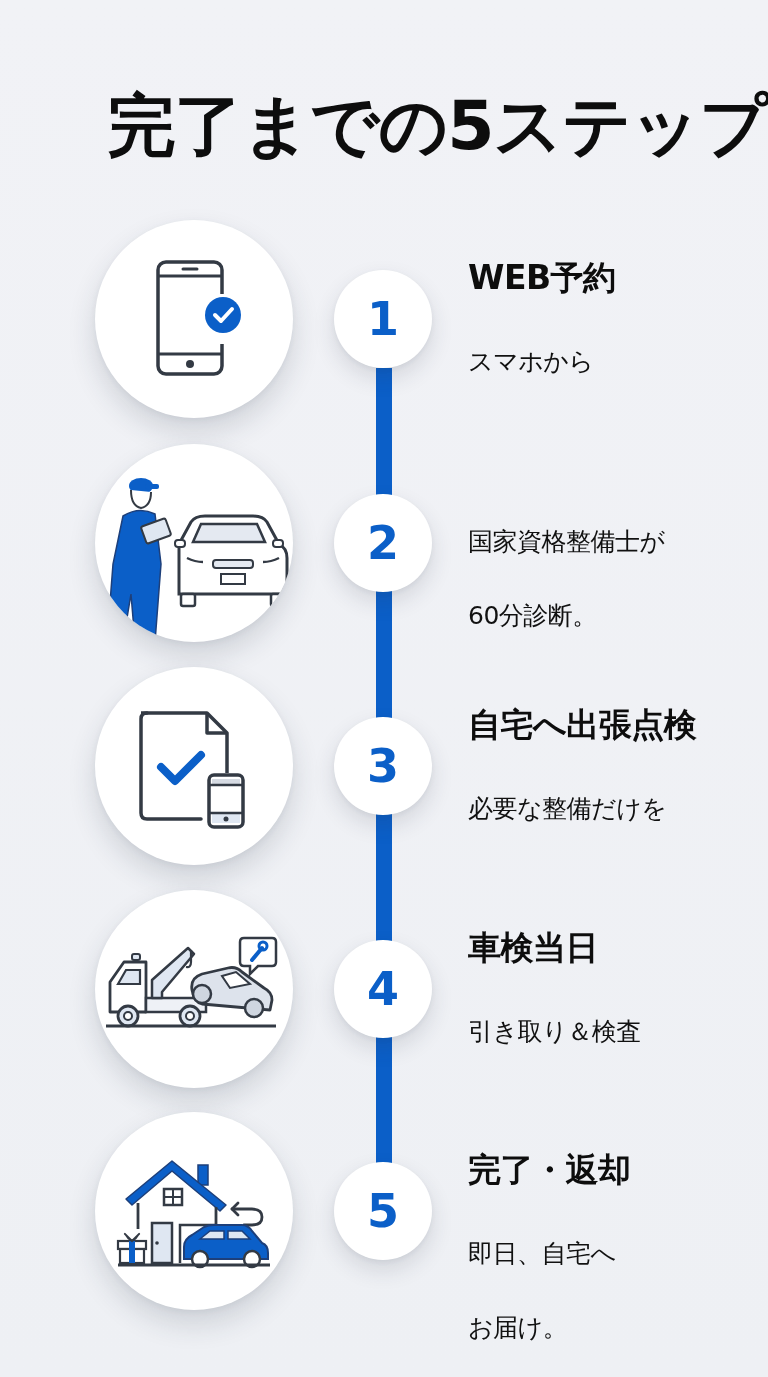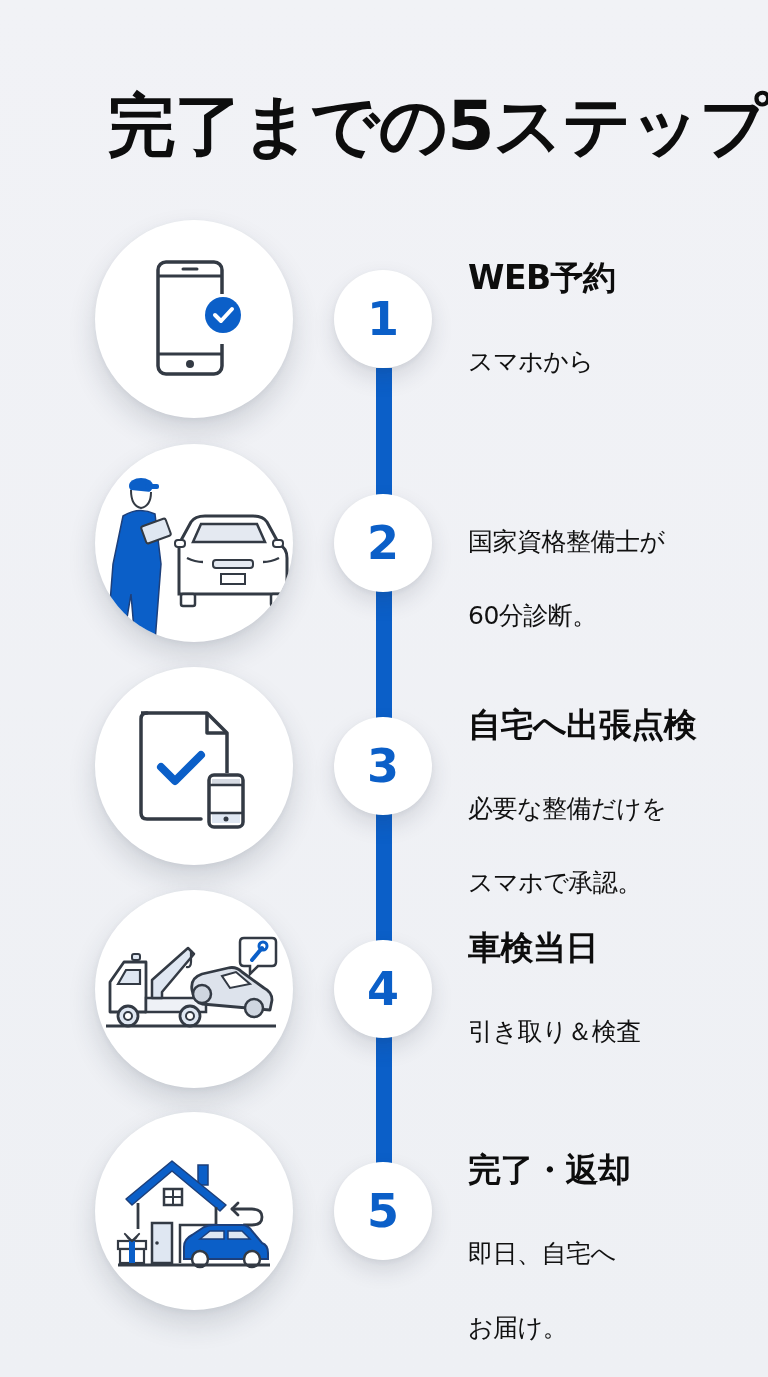--- a/index.html
+++ b/index.html
@@ -110,21 +110,20 @@
       <line x1="80" y1="84" x2="114" y2="84" stroke="#333a44" stroke-width="2.5"></line>
       <line x1="80" y1="112" x2="114" y2="112" stroke="#333a44" stroke-width="2.5"></line>
       <circle cx="97" cy="118" r="2.5" fill="#333a44"></circle>
     </svg>
   </div>
   <div class="num-circle">3</div>
   <div class="text">
     <div class="step-title">自宅へ出張点検</div>
     <div class="step-desc">
       <div>必要な整備だけを</div>
-      <div>スマホで承認。</div>
     </div>
   </div>
 </div>
 
 <div class="row" style="top:890px;">
   <div class="icon-circle">
     <svg width="176" height="110" viewBox="0 0 176 110">
 
       <path d="M138 4 L166 4 Q170 4 170 8 L170 28 Q170 32 166 32 L152 32 L144 40 L144 32 L138 32 Q134 32 134 28 L134 8 Q134 4 138 4 Z" fill="#fff" stroke="#333a44" stroke-width="2.5"></path>
       <path d="M146 26 L156 14" stroke="#0b5fc8" stroke-width="4" stroke-linecap="round"></path>

